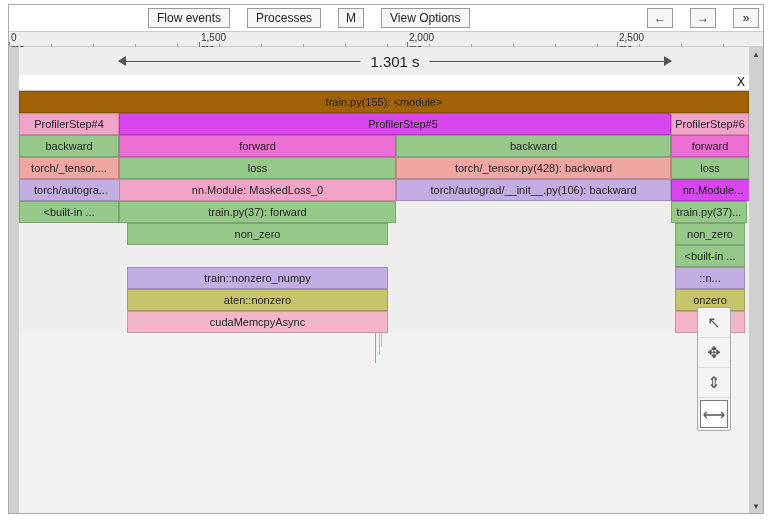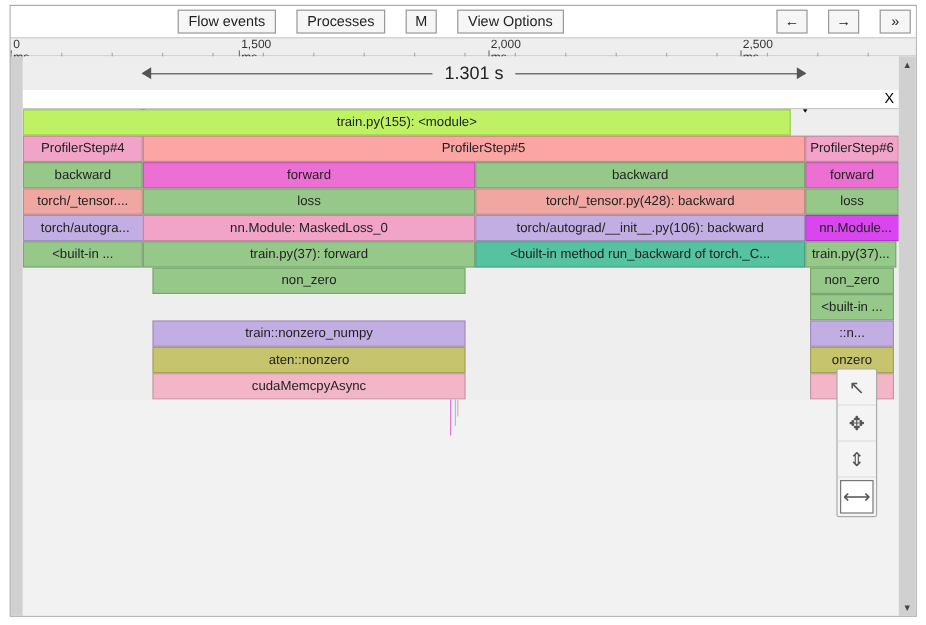--- a/index.html
+++ b/index.html
@@ -228,25 +228,25 @@
       </div>
       <div class="sel-marker" style="left:95px; top:39px;"></div>
       <div class="sel-marker" style="left:647px; top:39px;"></div>
 
       <div class="tracks" id="tracks">
         <div class="header-row">
           <span class="x">X</span>
         </div>
 
       <div class="lane" style="top: 16px; position: absolute; left: 0px; right: 0px;">
-            <div class="ev" style="left: 0px; width: 640px; background: #bef264;">train.py(155): &lt;module&gt;</div>
+            <div class="ev" style="left: 0px; width: 730px; background: #a16207;">train.py(155): &lt;module&gt;</div>
           </div>
           <div class="lane" style="top: 38px; position: absolute; left: 0px; right: 0px;">
             <div class="ev" style="left: 0px; width: 100px; background: rgb(242, 163, 200);">ProfilerStep#4</div>
-            <div class="ev" style="left: 100px; width: 552px; background: #fca5a5; padding-left: 18px;">ProfilerStep#5</div>
+            <div class="ev" style="left: 100px; width: 552px; background: #d946ef; padding-left: 18px;">ProfilerStep#5</div>
             <div class="ev" style="left: 652px; width: 78px; background: rgb(242, 163, 200);">ProfilerStep#6</div>
           </div>
           <div class="lane" style="top: 60px; position: absolute; left: 0px; right: 0px;">
             <div class="ev" style="left: 0px; width: 100px; background: rgb(150, 201, 137);">backward</div>
             <div class="ev" style="left: 100px; width: 277px; background: rgb(236, 111, 212);">forward</div>
             <div class="ev" style="left: 377px; width: 275px; background: rgb(150, 201, 137);">backward</div>
             <div class="ev" style="left: 652px; width: 78px; background: rgb(236, 111, 212);">forward</div>
           </div>
           <div class="lane" style="top: 82px; position: absolute; left: 0px; right: 0px;">
             <div class="ev" style="left: 0px; width: 100px; background: rgb(240, 167, 162);">torch/_tensor....</div>
@@ -256,21 +256,20 @@
           </div>
           <div class="lane" style="top: 104px; position: absolute; left: 0px; right: 0px;">
             <div class="ev" style="left: 0px; width: 104px; background: rgb(195, 174, 228);">torch/autogra...</div>
             <div class="ev" style="left: 100px; width: 277px; background: rgb(242, 163, 200);">nn.Module: MaskedLoss_0</div>
             <div class="ev" style="left: 377px; width: 275px; background: rgb(195, 174, 228);">torch/autograd/__init__.py(106): backward</div>
             <div class="ev" style="left: 652px; width: 84px; background: #d946ef;">nn.Module...</div>
           </div>
           <div class="lane" style="top: 126px; position: absolute; left: 0px; right: 0px;">
             <div class="ev" style="left: 0px; width: 100px; background: rgb(150, 201, 137);">&lt;built-in ...</div>
             <div class="ev" style="left: 100px; width: 277px; background: rgb(150, 201, 137);">train.py(37): forward</div>
-            <div class="ev" style="left: 377px; width: 275px; background: rgb(85, 195, 160);">&lt;built-in method run_backward of torch._C...</div>
             <div class="ev" style="left: 652px; width: 76px; background: rgb(150, 201, 137);">train.py(37)...</div>
           </div>
           <div class="lane" style="top: 148px; position: absolute; left: 0px; right: 0px;">
             <div class="ev" style="left: 108px; width: 261px; background: rgb(150, 201, 137);">non_zero</div>
             <div class="ev" style="left: 656px; width: 70px; background: rgb(150, 201, 137);">non_zero</div>
           </div>
           <div class="lane" style="top: 170px; position: absolute; left: 0px; right: 0px;">
             <div class="ev" style="left: 656px; width: 70px; background: rgb(150, 201, 137);">&lt;built-in ...</div>
           </div>
           <div class="lane" style="top: 192px; position: absolute; left: 0px; right: 0px;">

